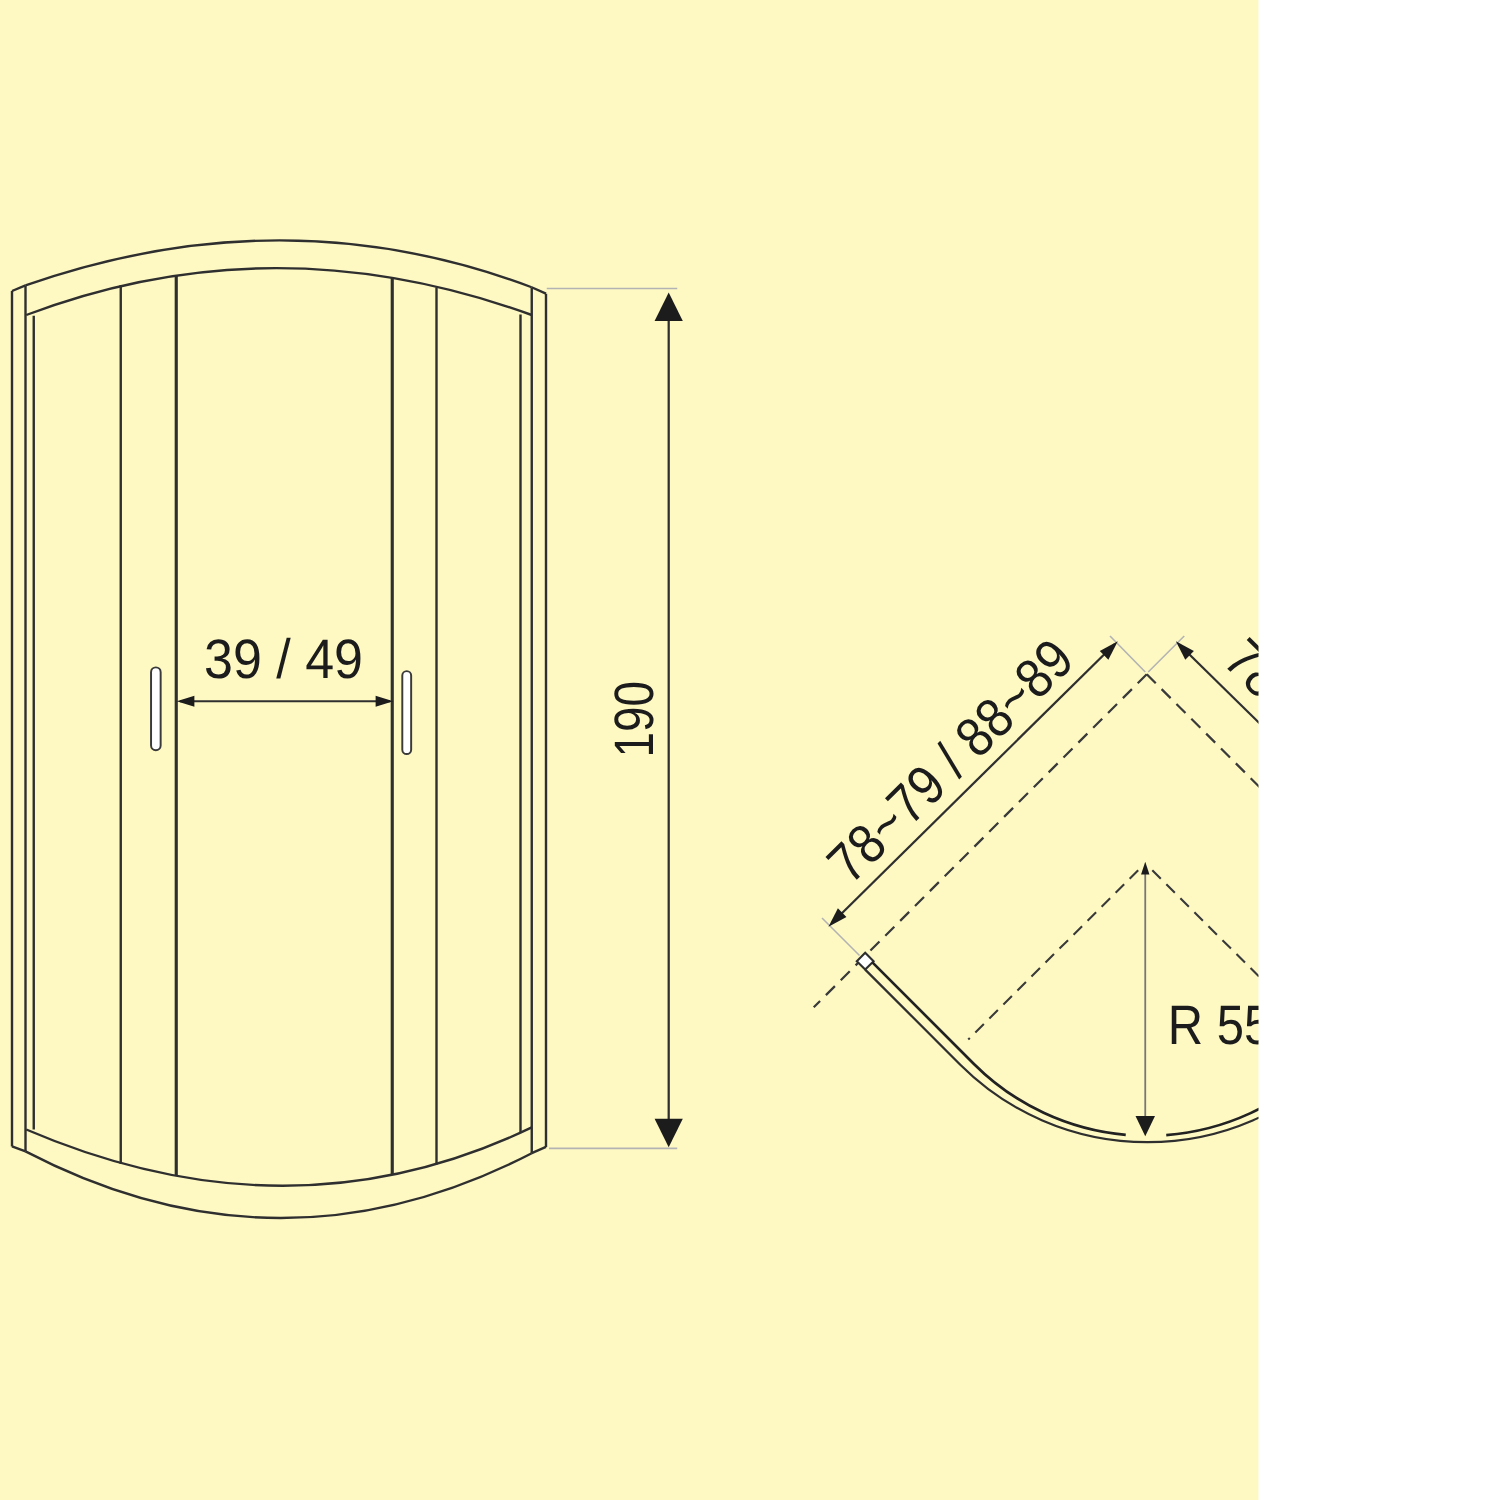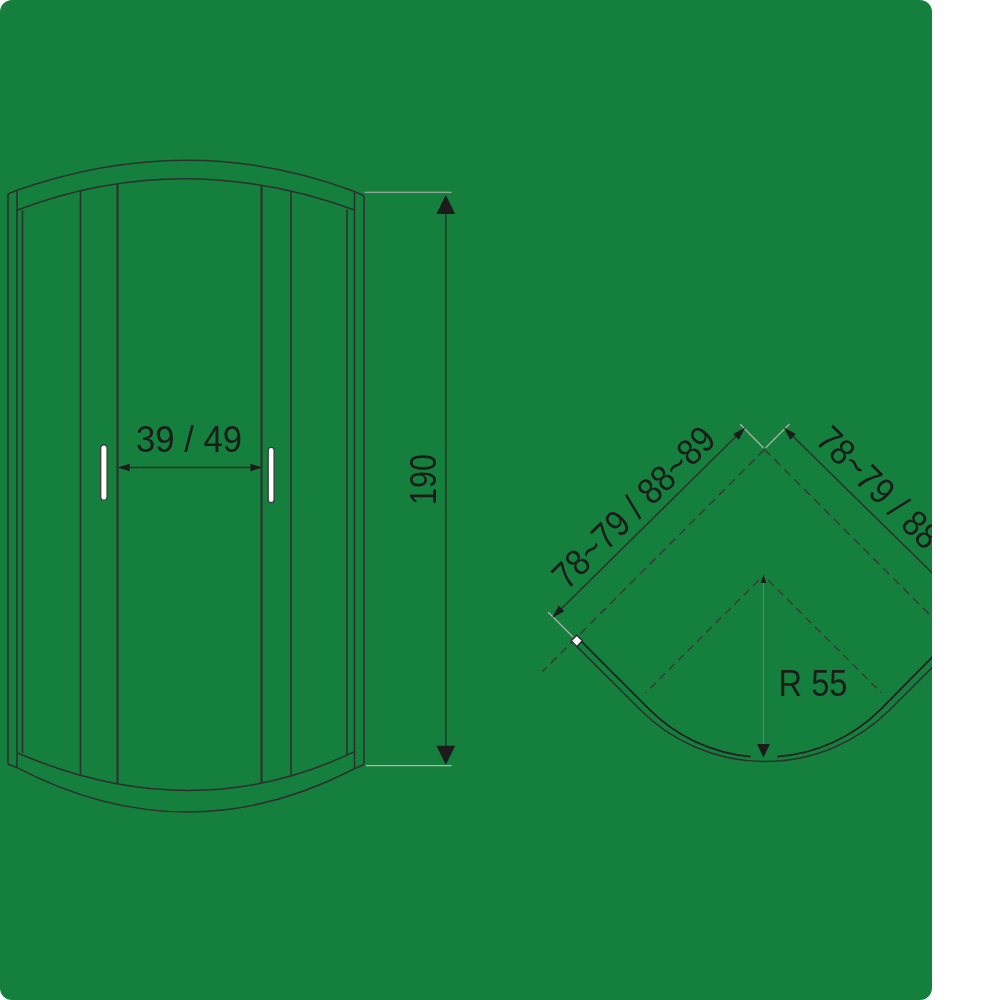--- a/index.html
+++ b/index.html
@@ -1,16 +1,16 @@
 <!DOCTYPE html>
 <html><head>
 <meta charset="utf-8">
 <style>
   html,body{margin:0;padding:0;background:#ffffff;}
-  .page{width:932px;height:1000px;position:relative;background:#15803d;overflow:hidden;border-radius:12px;}
+  .page{width:839px;height:1000px;position:relative;background:#fef9c3;overflow:hidden;}
   svg{position:absolute;left:0;top:0;}
   text{font-family:"Liberation Sans",sans-serif;fill:#1c1c1c;}
 </style>
 </head>
 <body>
 <div class="page">
 <svg width="1000" height="1000" viewBox="0 0 1000 1000" fill="none">
 
   <g stroke="#2f2f2f" stroke-width="1.6" fill="none">
 

